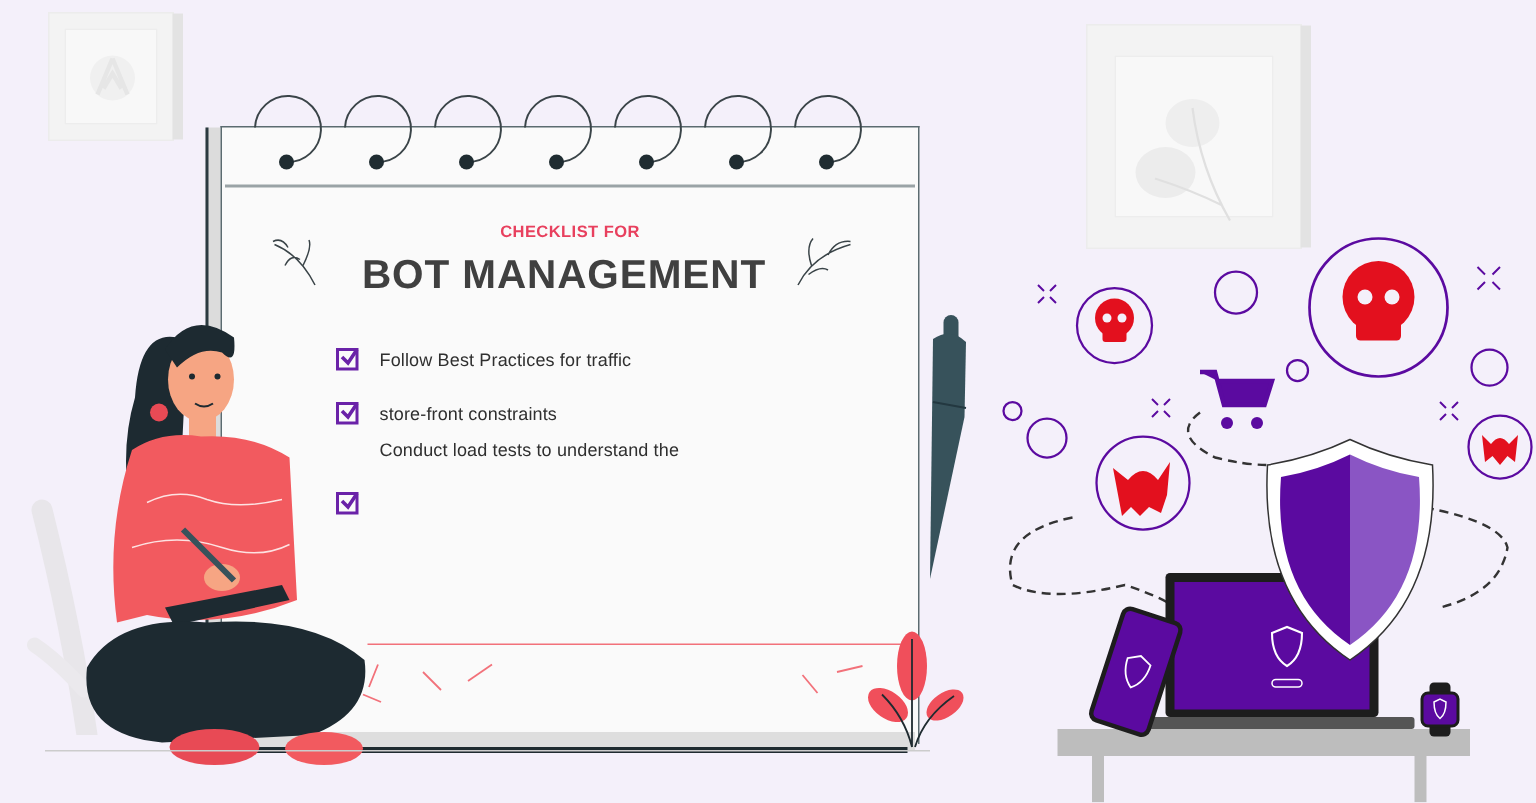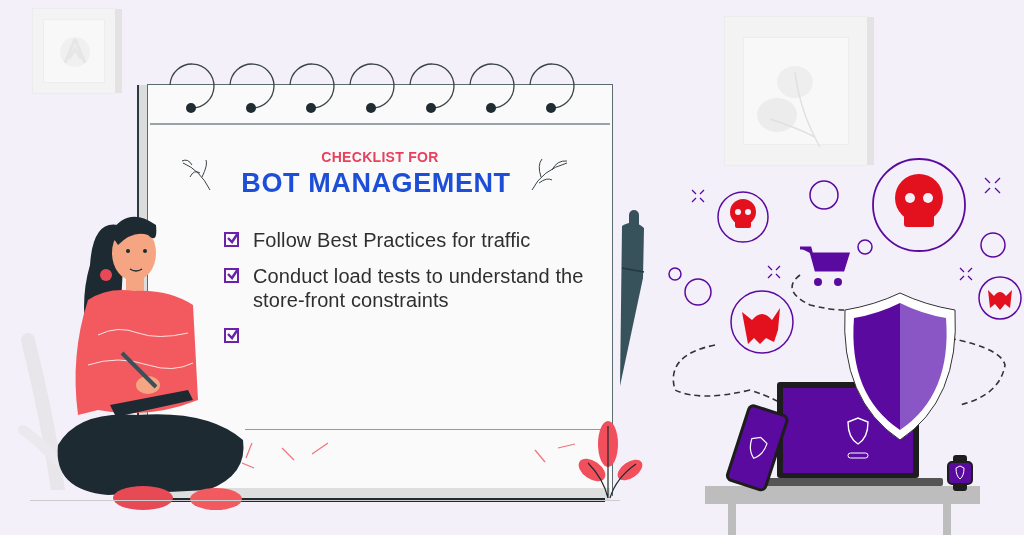--- a/index.html
+++ b/index.html
@@ -52,36 +52,36 @@
     position: absolute; left: 150px; top: 498px; width: 455px; height: 4px;
     background: #1f2b30;
   }
   .red-rule {
     position: absolute; left: 245px; top: 429px; width: 360px; height: 1px;
     background: #f2717a;
   }
 
   .title-small {
     position: absolute; left: 0; top: 149px; width: 760px; text-align: center;
-    color: #e8405e; font-weight: 700; font-size: 14px; letter-spacing: 0.3px;
+    color: #e8405e; font-weight: 700; font-size: 11px; letter-spacing: 0.3px;
   }
   .title-big {
     position: absolute; left: 0; top: 168px; width: 752px; text-align: center;
-    color: #1d4ed8; font-weight: 700; font-size: 27px; letter-spacing: 0.6px;
+    color: #404040; font-weight: 700; font-size: 27px; letter-spacing: 0.6px;
   }
 
   .checklist { position: absolute; left: 224px; top: 228px; width: 370px; }
   .check-item { display: flex; align-items: flex-start; margin-bottom: 12px; }
   .checkbox {
     width: 15px; height: 15px; border: 2px solid #6a22a8; flex: none;
     margin-top: 4px; margin-right: 14px; position: relative;
   }
   .checkbox svg { position: absolute; left: -1px; top: -4px; }
   .check-text {
-    color: #2f2f2f; font-size: 20px; line-height: 24px; letter-spacing: 0.1px;
+    color: #2f2f2f; font-size: 12px; line-height: 24px; letter-spacing: 0.1px;
   }
 
   .ground { position: absolute; left: 30px; top: 500px; width: 590px; height: 1px; background: #ccc; }
 </style>
 </head>
 <body>
 
 <div class="frame" style="left:32px;top:8px;width:84px;height:86px;">
   <div class="inner" style="left:10px;top:10px;width:62px;height:64px;"></div>
   <div class="side"></div>
@@ -155,22 +155,22 @@
       <div>Follow Best Practices for traffic</div>
     </div>
   </div>
   <div class="check-item">
     <div class="checkbox">
       <svg width="16" height="16" viewBox="0 0 16 16">
           <path d="M3 8 L7 12 L13 3" stroke="#6a22a8" stroke-width="2.4" fill="none"></path>
         </svg>
     </div>
     <div class="check-text">
+      <div>store-front constraints</div>
       <div>Conduct load tests to understand the</div>
-      <div>store-front constraints</div>
     </div>
   </div>
   <div class="check-item">
     <div class="checkbox">
       <svg width="16" height="16" viewBox="0 0 16 16">
           <path d="M3 8 L7 12 L13 3" stroke="#6a22a8" stroke-width="2.4" fill="none"></path>
         </svg>
     </div>
   </div>
 </div>

